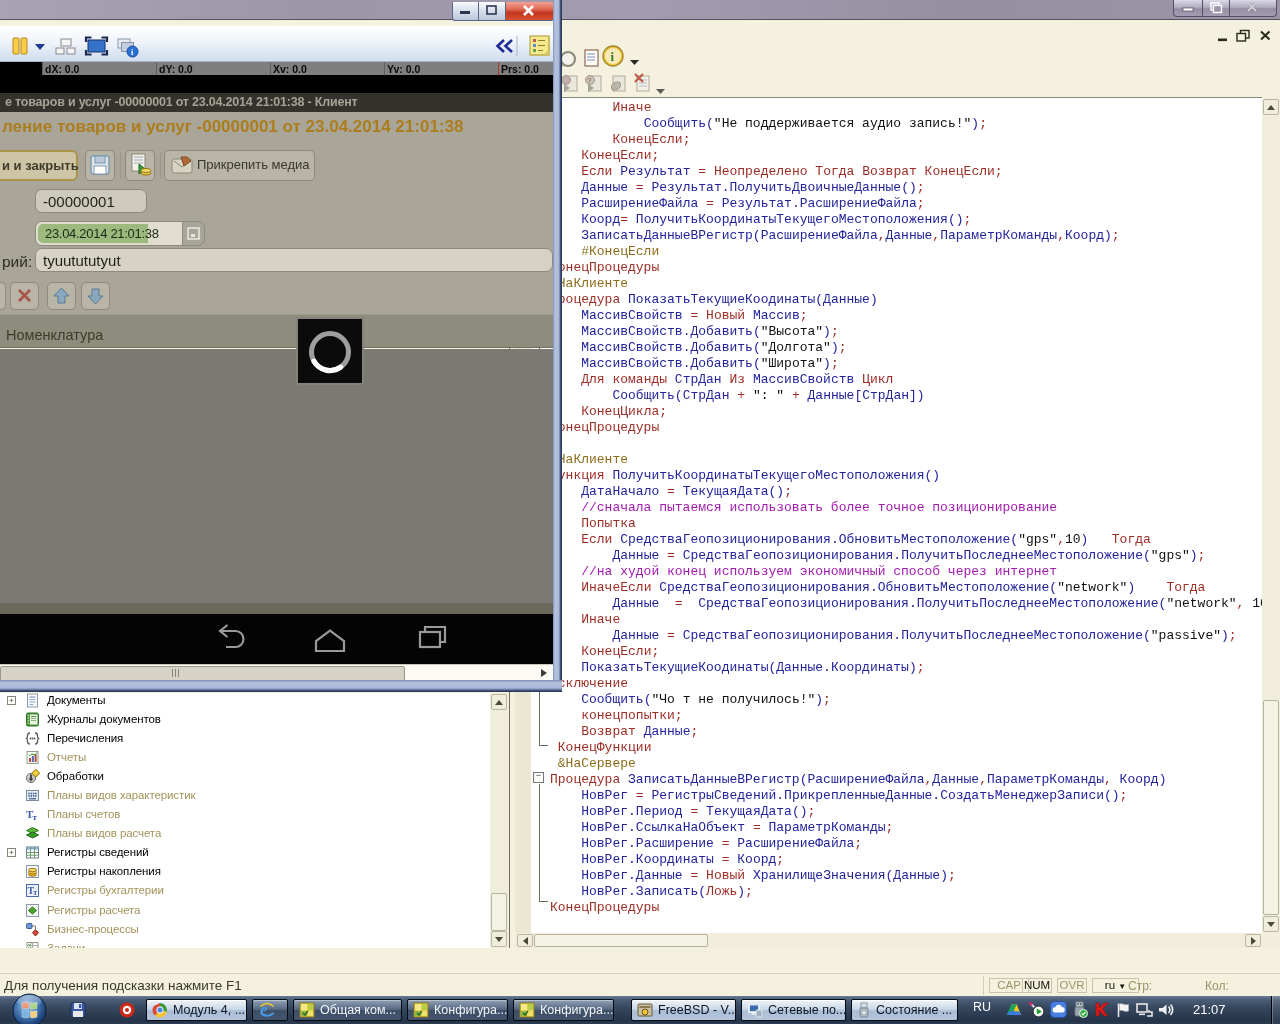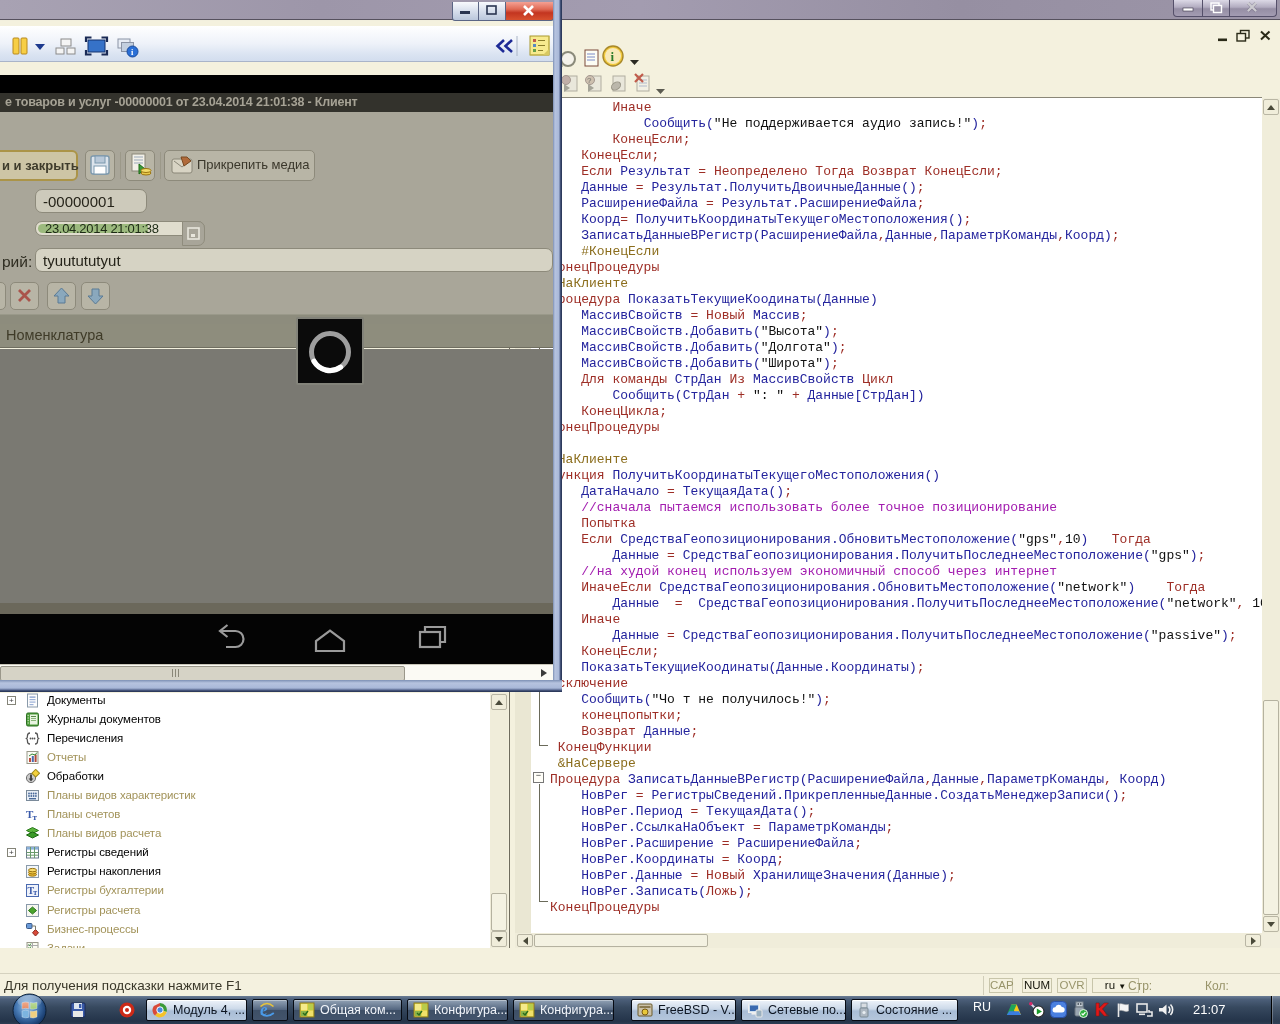--- a/index.html
+++ b/index.html
@@ -360,21 +360,21 @@
     </div>
 <div class="sbtn" style="left:491px;top:931px;width:16px;height:16px">
       <div class="arr dn"></div>
     </div>
 <div class="thumb" style="left:491px;top:893px;width:16px;height:38px"></div>
 
 
 <div class="abs" id="status">
  <div style="position:absolute;left:4px;top:4px">Для получения подсказки нажмите F1</div>
  <div style="position:absolute;left:983px;top:2px;width:1px;height:19px;background:#d0cdb8"></div>
- <div class="scell off" style="left:989px;width:24px">CAP</div>
+ <div class="scell off" style="left:989px;width:40px">CAP</div>
  <div class="scell" style="left:1022px;width:30px">NUM</div>
  <div class="scell off" style="left:1057px;width:30px">OVR</div>
  <div class="scell" style="left:1092px;width:47px">ru <span style="font-size:8px">▼</span></div>
  <div style="position:absolute;left:1128px;top:5px;color:#98946a;font-size:12px">Стр:</div>
  <div style="position:absolute;left:1205px;top:5px;color:#98946a;font-size:12px">Кол:</div>
 </div>
 
 <div class="abs" id="taskbar">
       <svg class="tray" style="left:10px;top:-5px" width="40" height="40">
         <defs>
@@ -552,26 +552,40 @@
 <rect x="533" y="13" width="3" height="3" fill="#c05a4a"></rect>
               <line x1="538" y1="14.5" x2="545" y2="14.5" stroke="#8a7d2a"></line>
 <rect x="533" y="18" width="3" height="3" fill="#5a8ac0"></rect>
               <line x1="538" y1="19.5" x2="545" y2="19.5" stroke="#8a7d2a"></line>
 <rect x="533" y="23" width="3" height="3" fill="#6aa04a"></rect>
               <line x1="538" y1="24.5" x2="543" y2="24.5" stroke="#8a7d2a"></line>
 </g>
 </g>
 </svg>
 </div>
+<div class="abs" id="vmgray">
+ <div style="position:absolute;left:0;top:0;width:42px;height:13px;background:#000"></div>
+ <div class="sep" style="left:42px"></div>
+        <div class="lbl" style="left:45px">dX: 0.0</div>
+ <div class="sep" style="left:156px"></div>
+        <div class="lbl" style="left:159px">dY: 0.0</div>
+ <div class="sep" style="left:270px"></div>
+        <div class="lbl" style="left:273px">Xv: 0.0</div>
+ <div class="sep" style="left:384px"></div>
+        <div class="lbl" style="left:387px">Yv: 0.0</div>
+ <div class="sep" style="left:498px;background:#b03a30"></div>
+        <div class="lbl" style="left:501px">Prs: 0.0</div>
+</div>
 <div class="abs" id="vmblack"></div>
 <div class="abs" id="apphdr">
         <span style="position:absolute;left:5px;top:2px">е товаров и услуг -00000001 от 23.04.2014 21:01:38 - Клиент</span>
       </div>
 <div class="abs" id="appbg"></div>
 
+<div class="apptitle abs">ление товаров и услуг -00000001 от 23.04.2014 21:01:38</div>
 <div class="abtn" style="left:-60px;top:150px;width:138px;height:31px;border:2px solid #ab9448;background:#cdc5a5;border-radius:6px"></div>
 <div class="abs" style="left:2px;top:158px;font-size:13px;font-weight:bold;color:#3f3c2c">и и закрыть</div>
 <div class="abtn" style="left:85px;top:150px;width:30px;height:31px">
  <svg width="28" height="29">
           <g transform="translate(5,5)">
             <rect x="0" y="0" width="18" height="18" rx="2" fill="#dce4ec" stroke="#7b98ad" stroke-width="1.4"></rect>
             <rect x="4" y="0" width="10" height="7" fill="#b8c8d8" stroke="#7b98ad"></rect>
             <rect x="3" y="10" width="12" height="8" fill="#fff" stroke="#7b98ad"></rect>
           </g>
         </svg>
@@ -592,21 +606,21 @@
 </div>
 <div class="sep2" style="left:160px;top:152px;height:27px"></div>
 <div class="abtn" style="left:164px;top:150px;width:151px;height:31px"></div>
 <svg width="24" height="22" style="position:absolute;left:171px;top:155px">
         <rect x="1" y="4" width="20" height="14" rx="2" fill="#d8d4c4" stroke="#8a8778"></rect>
         <path d="M3 6 l8 6 8-6" fill="none" stroke="#8a8778"></path>
         <path d="M10 2 h6 l4 4 -7 5 z" fill="#b06a3a" stroke="#7a4a22"></path>
       </svg>
 <div class="abs" style="left:197px;top:157px;font-size:13px;color:#3a372b">Прикрепить медиа</div>
 <div class="ainput" style="left:35px;top:189px;width:112px;height:24px">-00000001</div>
-<div class="ainput" style="left:35px;top:221px;width:170px;height:15px;background:#e0ddce;padding-left:4px">
+<div class="ainput" style="left:35px;top:221px;width:170px;height:25px;background:#e0ddce;padding-left:4px">
   <div style="position:absolute;left:2px;top:2px;bottom:2px;width:110px;background:#9cba7e;border-radius:5px 0 0 5px"></div>
   <span style="position:relative;left:5px;color:#1c2a14;font-size:13px;letter-spacing:-0.3px">23.04.2014 21:01:38</span>
 </div>
 <div class="abs" style="left:182px;top:221px;width:23px;height:25px;background:#a8a599;border:1px solid #8f8c7d;border-radius:0 7px 7px 0">
   <svg width="21" height="23">
           <rect x="5" y="6" width="11" height="11" fill="none" stroke="#e8e6dc" stroke-width="1.6"></rect>
           <rect x="8" y="12" width="4" height="3" fill="#e8e6dc"></rect>
         </svg>
 </div>
 <div class="abs" style="left:2px;top:253px;font-size:15.5px;color:#2e2c20">рий:</div>

